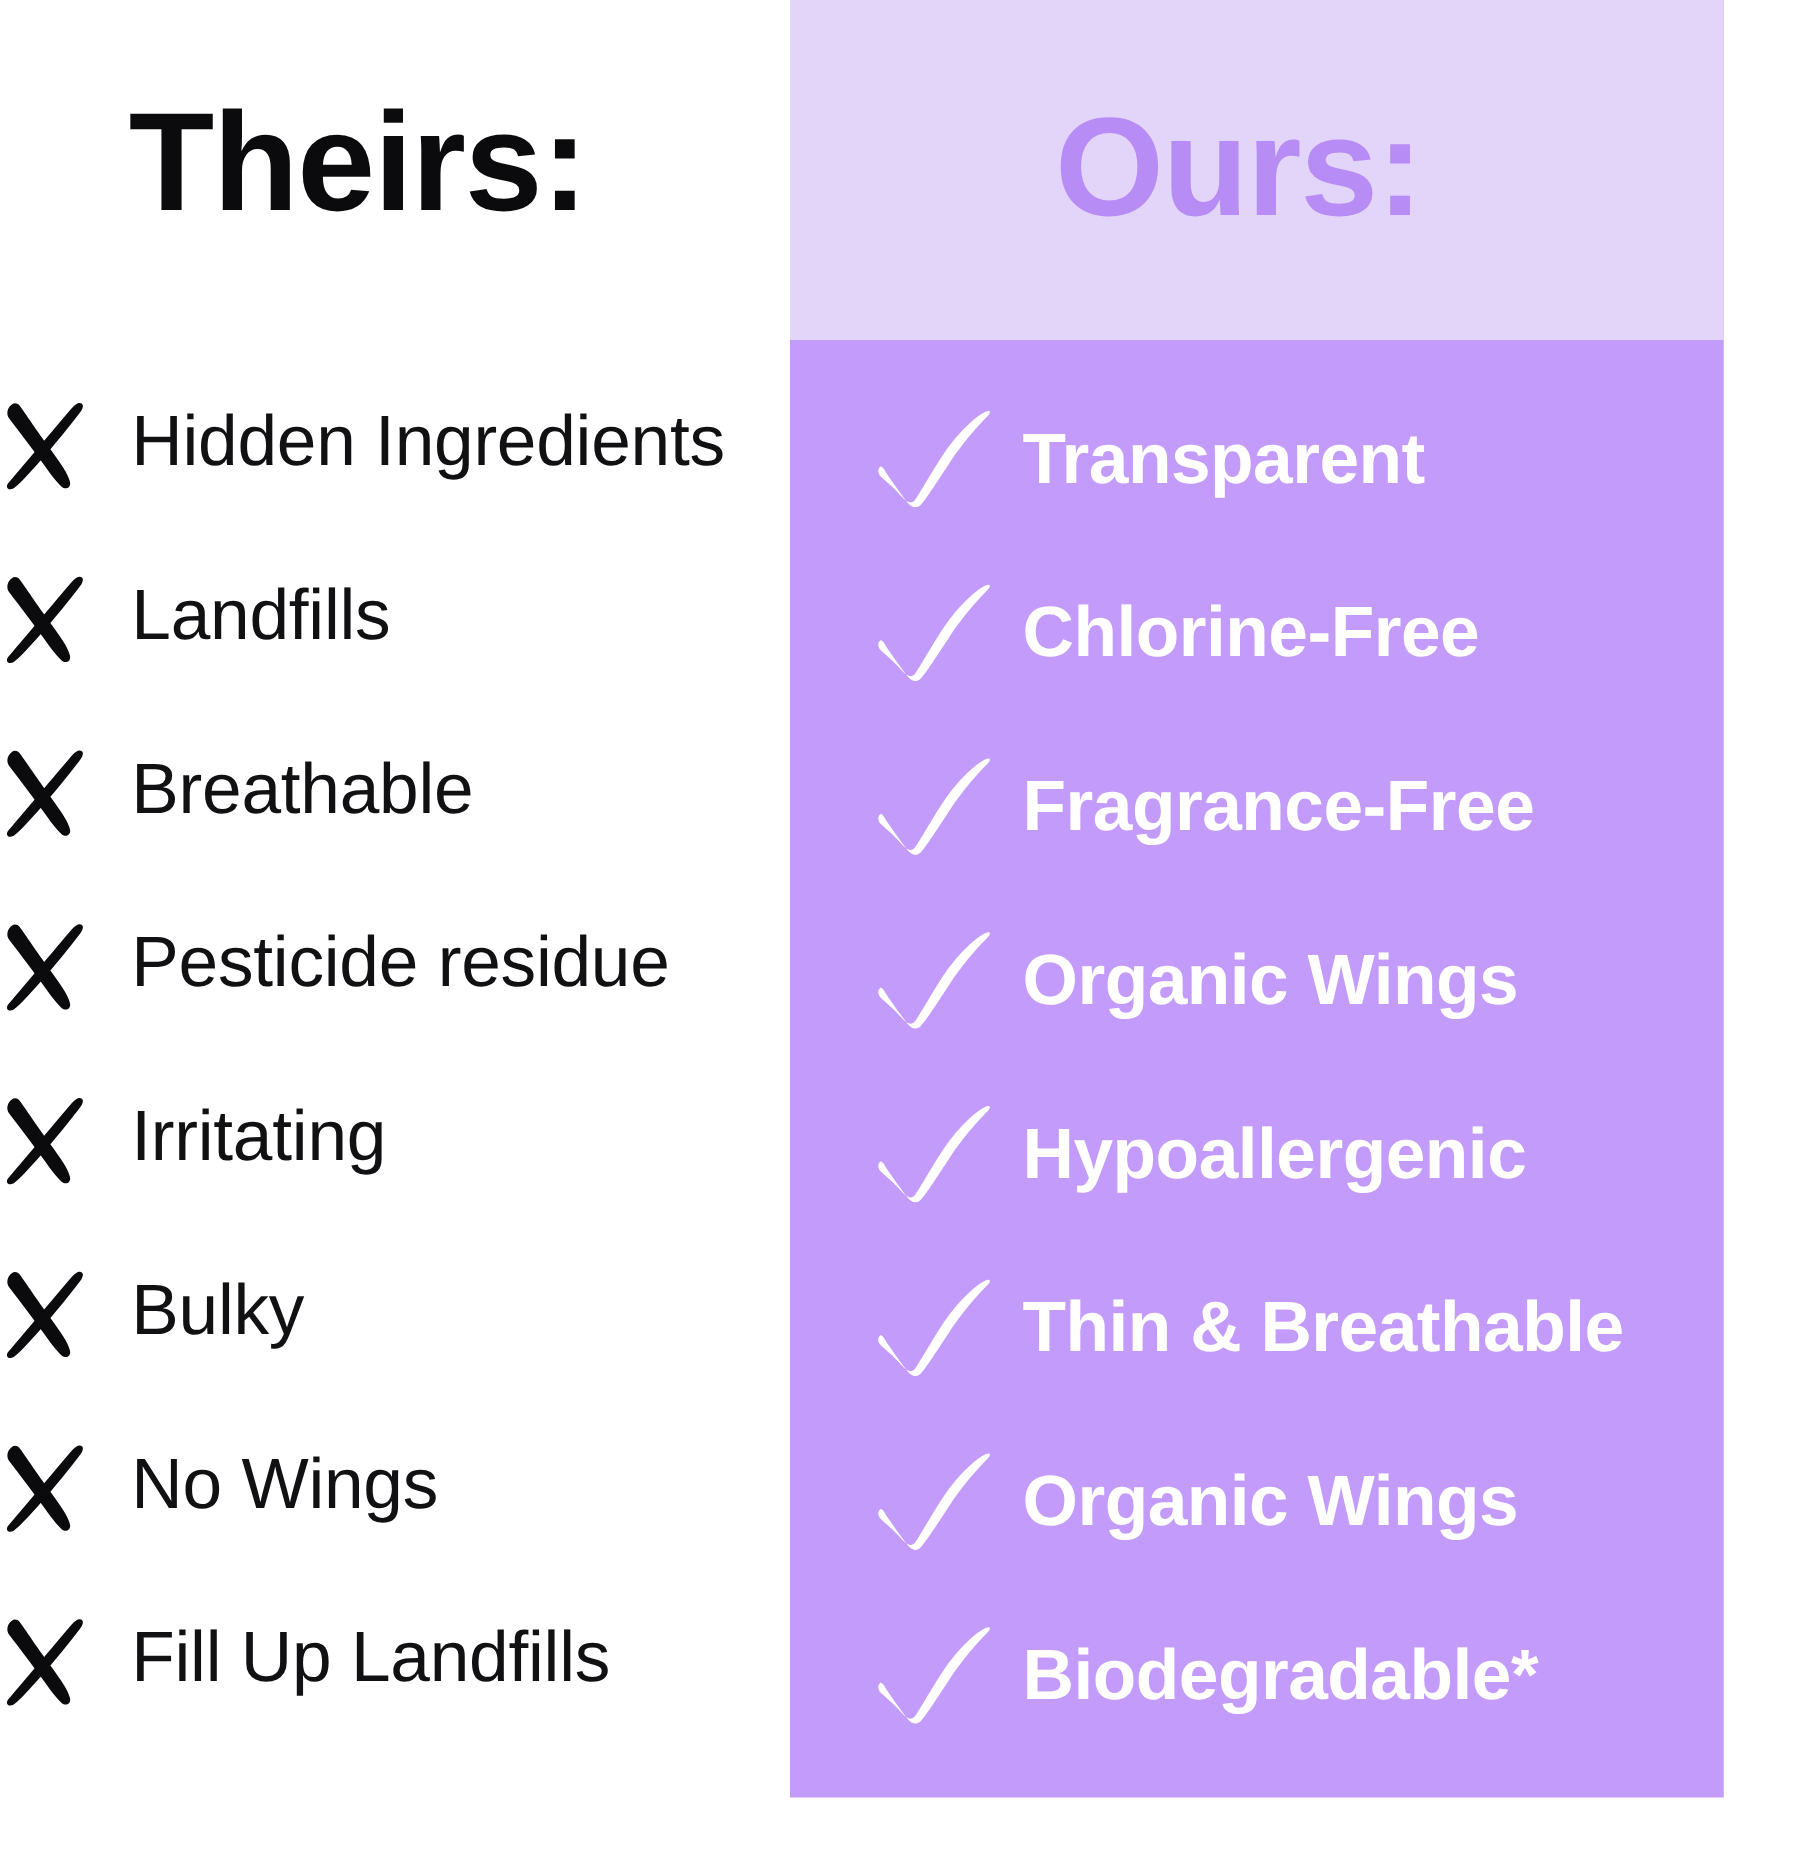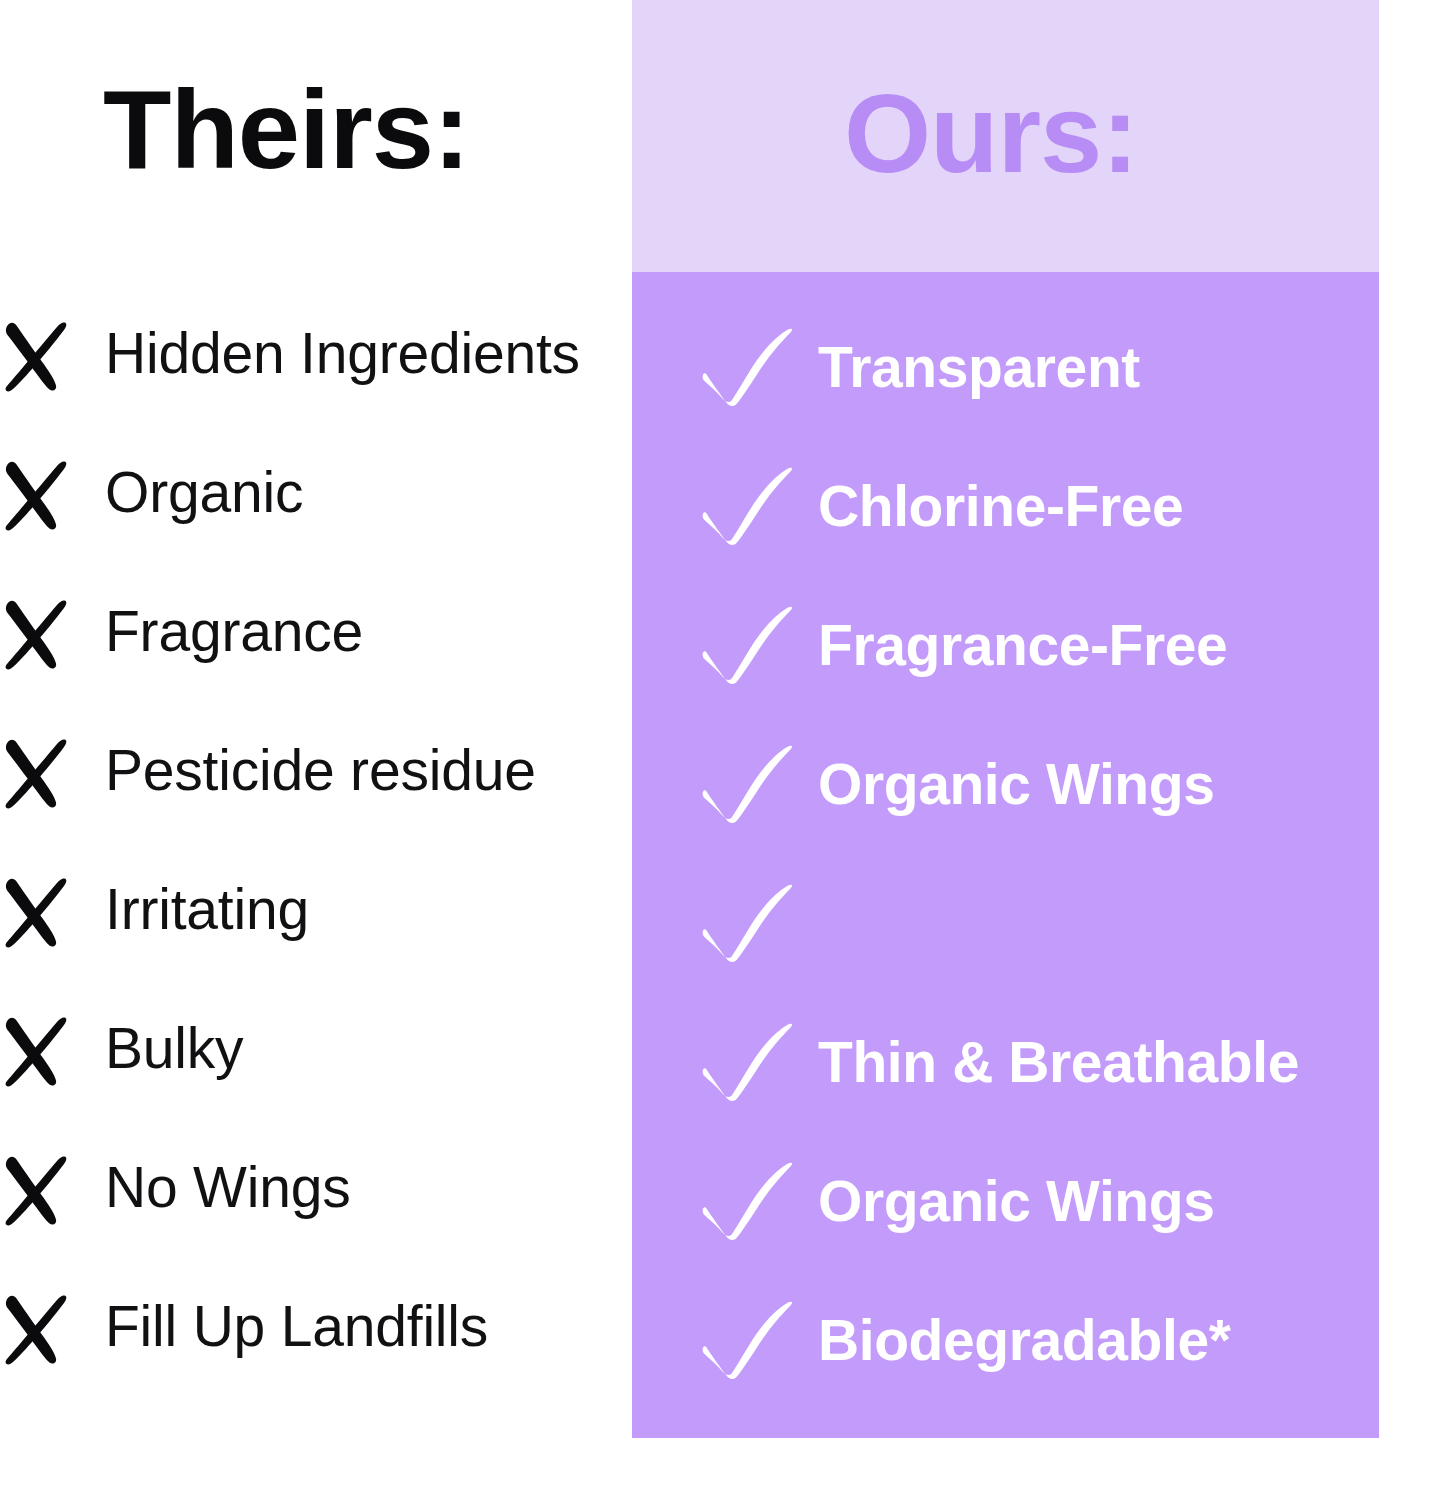--- a/index.html
+++ b/index.html
@@ -141,29 +141,29 @@
           <path fill="#0b0b0d" d="M62.5 4.5 C60.5 4 58 5.5 55 9 C47 18.5 33 35 22 48 C14 57.5 8 64.5 5 68 C1.5 72 5 75 9 72.5 C14 69 22 60 30 51 C41.5 38 55 21.5 62 12 C65 8 65 5 62.5 4.5 Z"></path>
         </svg>
         <div class="theirs-label">Hidden Ingredients</div>
       </div>
 
       <div class="row-left">
         <svg class="x-mark" viewBox="0 0 70 74">
           <path fill="#0b0b0d" d="M7.5 5.5 C4 8 2.5 13 5.5 17 C14 28 26 44 34 55 C39 62 44 68.5 47.5 71.5 C50.5 74 55 72 54 67.5 C52.5 61 46 52 39.5 43 C30 30 19.5 14.5 14.5 7.5 C12.5 4.5 9.5 4 7.5 5.5 Z"></path>
           <path fill="#0b0b0d" d="M62.5 4.5 C60.5 4 58 5.5 55 9 C47 18.5 33 35 22 48 C14 57.5 8 64.5 5 68 C1.5 72 5 75 9 72.5 C14 69 22 60 30 51 C41.5 38 55 21.5 62 12 C65 8 65 5 62.5 4.5 Z"></path>
         </svg>
-        <div class="theirs-label">Organic</div>
-      </div>
-
-      <div class="row-left">
-        <svg class="x-mark" viewBox="0 0 70 74">
-          <path fill="#0b0b0d" d="M7.5 5.5 C4 8 2.5 13 5.5 17 C14 28 26 44 34 55 C39 62 44 68.5 47.5 71.5 C50.5 74 55 72 54 67.5 C52.5 61 46 52 39.5 43 C30 30 19.5 14.5 14.5 7.5 C12.5 4.5 9.5 4 7.5 5.5 Z"></path>
-          <path fill="#0b0b0d" d="M62.5 4.5 C60.5 4 58 5.5 55 9 C47 18.5 33 35 22 48 C14 57.5 8 64.5 5 68 C1.5 72 5 75 9 72.5 C14 69 22 60 30 51 C41.5 38 55 21.5 62 12 C65 8 65 5 62.5 4.5 Z"></path>
-        </svg>
-        <div class="theirs-label">Fragrance</div>
+        <div class="theirs-label">Landfills</div>
+      </div>
+
+      <div class="row-left">
+        <svg class="x-mark" viewBox="0 0 70 74">
+          <path fill="#0b0b0d" d="M7.5 5.5 C4 8 2.5 13 5.5 17 C14 28 26 44 34 55 C39 62 44 68.5 47.5 71.5 C50.5 74 55 72 54 67.5 C52.5 61 46 52 39.5 43 C30 30 19.5 14.5 14.5 7.5 C12.5 4.5 9.5 4 7.5 5.5 Z"></path>
+          <path fill="#0b0b0d" d="M62.5 4.5 C60.5 4 58 5.5 55 9 C47 18.5 33 35 22 48 C14 57.5 8 64.5 5 68 C1.5 72 5 75 9 72.5 C14 69 22 60 30 51 C41.5 38 55 21.5 62 12 C65 8 65 5 62.5 4.5 Z"></path>
+        </svg>
+        <div class="theirs-label">Breathable</div>
       </div>
 
       <div class="row-left">
         <svg class="x-mark" viewBox="0 0 70 74">
           <path fill="#0b0b0d" d="M7.5 5.5 C4 8 2.5 13 5.5 17 C14 28 26 44 34 55 C39 62 44 68.5 47.5 71.5 C50.5 74 55 72 54 67.5 C52.5 61 46 52 39.5 43 C30 30 19.5 14.5 14.5 7.5 C12.5 4.5 9.5 4 7.5 5.5 Z"></path>
           <path fill="#0b0b0d" d="M62.5 4.5 C60.5 4 58 5.5 55 9 C47 18.5 33 35 22 48 C14 57.5 8 64.5 5 68 C1.5 72 5 75 9 72.5 C14 69 22 60 30 51 C41.5 38 55 21.5 62 12 C65 8 65 5 62.5 4.5 Z"></path>
         </svg>
         <div class="theirs-label">Pesticide residue</div>
       </div>
 
@@ -235,20 +235,21 @@
         <svg class="check-mark" viewBox="0 0 96 78">
           <path fill="#ffffff" d="M4 45.5 C2 47 2 51 5 53.5 C10 58 17 64 22 70 C25.5 74 29.5 75.5 32 72 C36 66.5 44 52 53 38 C64.5 20 78.5 6.5 88 1.5 C92 -0.5 93.5 1.5 90 5 C81 14 69 28 59.5 42.5 C50 57 41 71 36.5 76 C33 79.5 29 78 26 74 C21 67.5 13.5 57 8.5 49.5 C7 47 5.5 44.5 4 45.5 Z"></path>
         </svg>
         <div class="ours-label">Organic Wings</div>
       </div>
 
       <div class="row-right">
         <svg class="check-mark" viewBox="0 0 96 78">
           <path fill="#ffffff" d="M4 45.5 C2 47 2 51 5 53.5 C10 58 17 64 22 70 C25.5 74 29.5 75.5 32 72 C36 66.5 44 52 53 38 C64.5 20 78.5 6.5 88 1.5 C92 -0.5 93.5 1.5 90 5 C81 14 69 28 59.5 42.5 C50 57 41 71 36.5 76 C33 79.5 29 78 26 74 C21 67.5 13.5 57 8.5 49.5 C7 47 5.5 44.5 4 45.5 Z"></path>
         </svg>
+        <div class="ours-label">Hypoallergenic</div>
       </div>
 
       <div class="row-right">
         <svg class="check-mark" viewBox="0 0 96 78">
           <path fill="#ffffff" d="M4 45.5 C2 47 2 51 5 53.5 C10 58 17 64 22 70 C25.5 74 29.5 75.5 32 72 C36 66.5 44 52 53 38 C64.5 20 78.5 6.5 88 1.5 C92 -0.5 93.5 1.5 90 5 C81 14 69 28 59.5 42.5 C50 57 41 71 36.5 76 C33 79.5 29 78 26 74 C21 67.5 13.5 57 8.5 49.5 C7 47 5.5 44.5 4 45.5 Z"></path>
         </svg>
         <div class="ours-label">Thin &amp; Breathable</div>
       </div>
 
       <div class="row-right">

